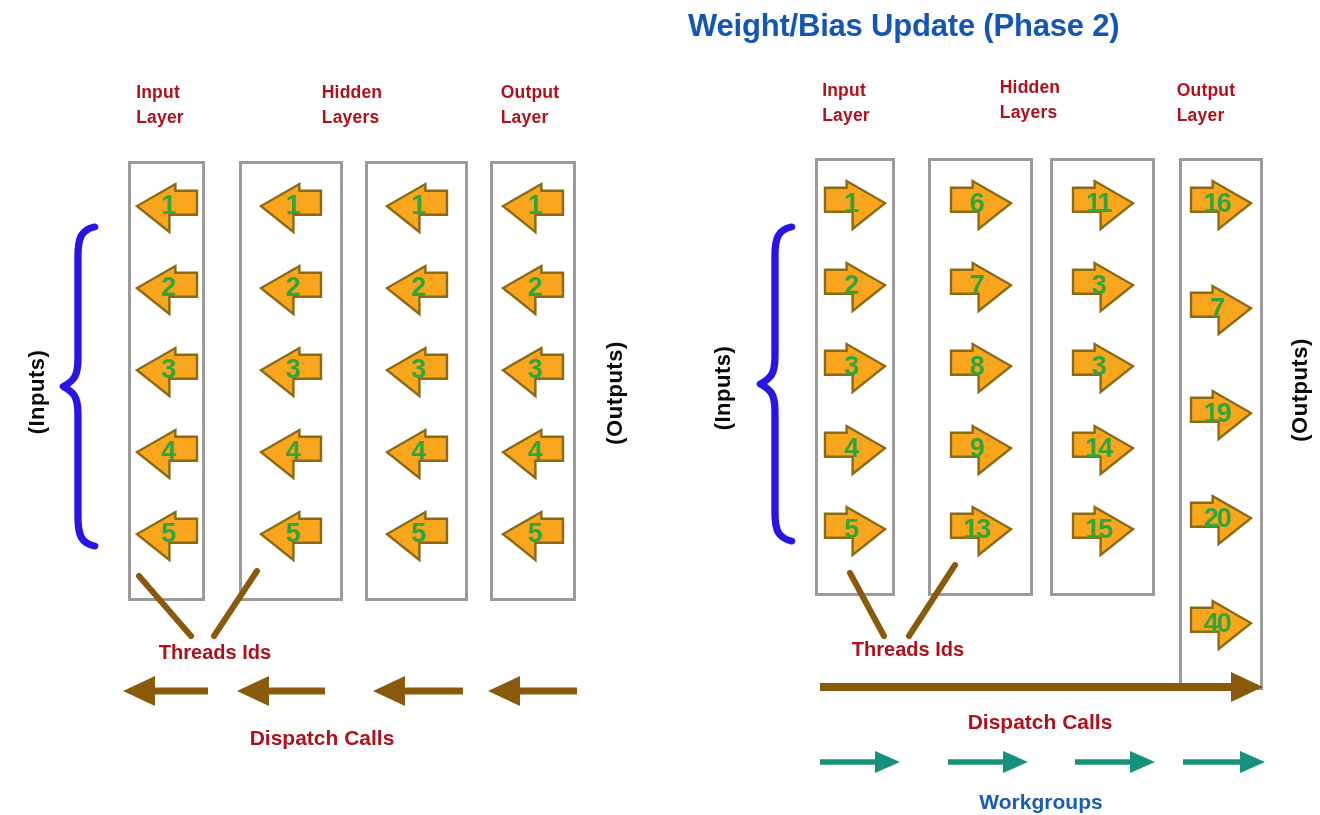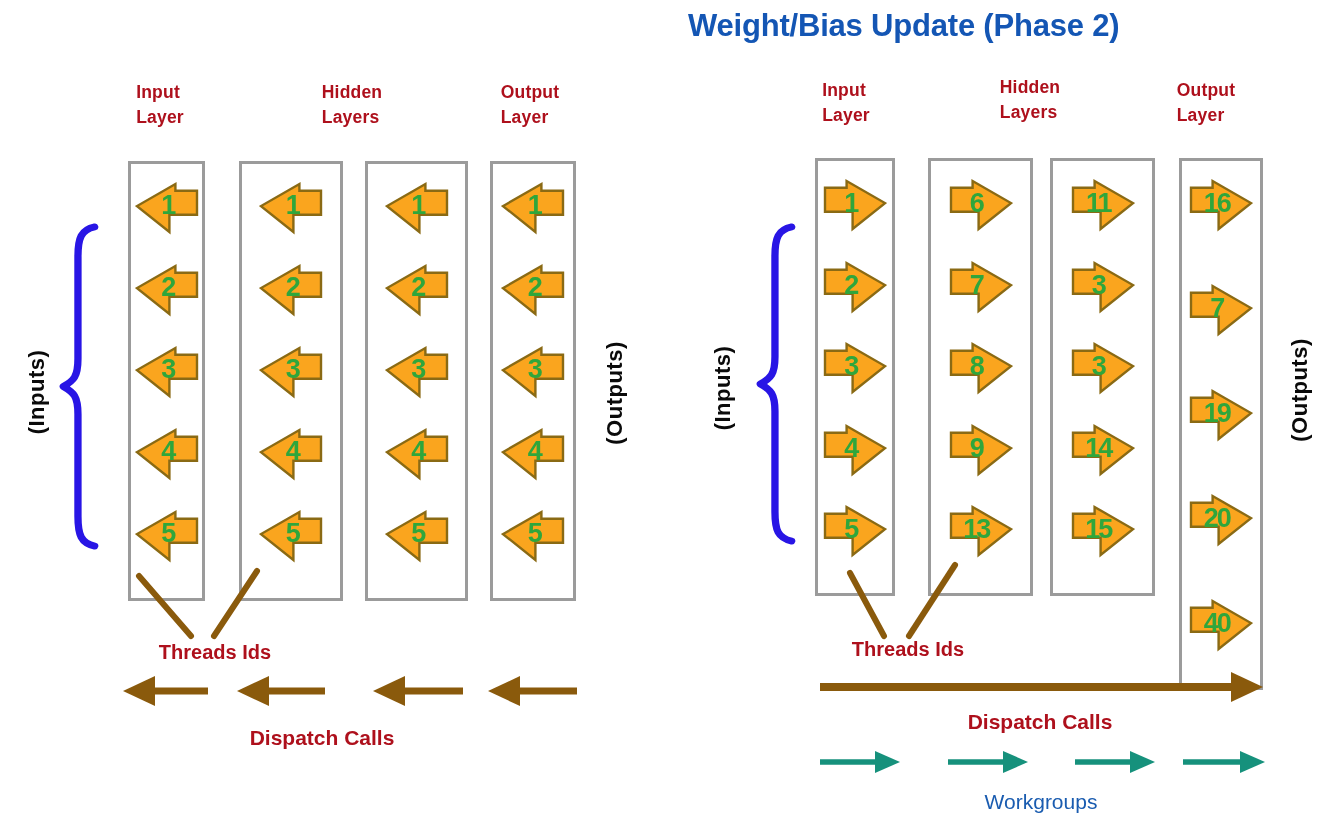--- a/index.html
+++ b/index.html
@@ -52,21 +52,21 @@
   .thread-line{stroke:var(--brown);stroke-width:6;stroke-linecap:round;}
   .dline{stroke:var(--brown);stroke-width:7;}
   .dhead{fill:var(--brown);}
   .tline{stroke:var(--teal);stroke-width:5.5;}
   .thead{fill:var(--teal);}
   .red-label{
     position:absolute;transform:translate(-50%,-50%);font-weight:bold;
     color:var(--label_red);white-space:nowrap;
   }
   .blue-label{
-    position:absolute;transform:translate(-50%,-50%);font-weight:normal;
+    position:absolute;transform:translate(-50%,-50%);font-weight:bold;
     color:var(--workgroups_blue);white-space:nowrap;text-align:right;
   }
 </style>
 </head>
 <body>
 
 <div class="canvas">
 
   <section class="panel" style="left:0;">
 

